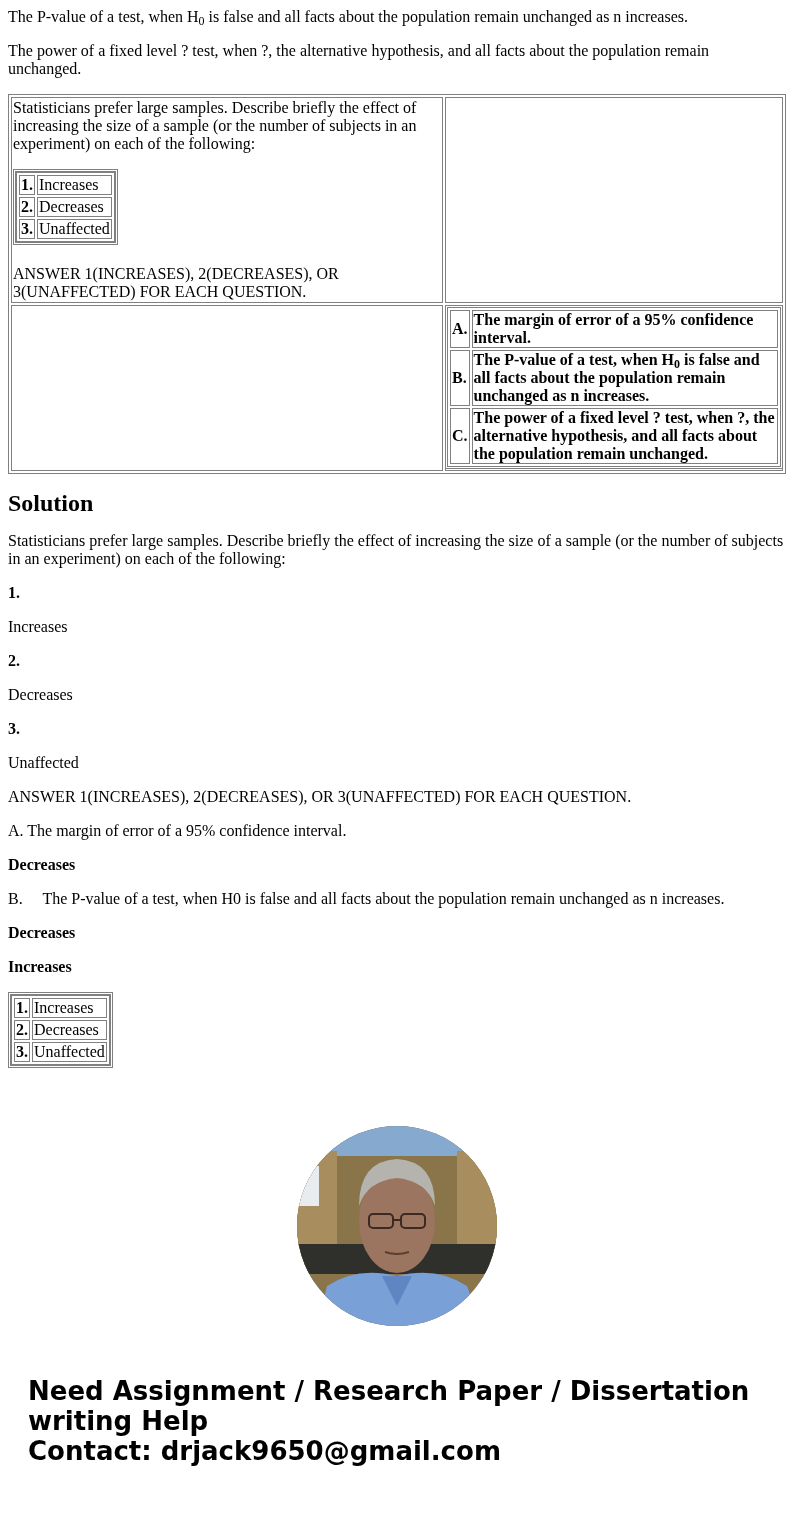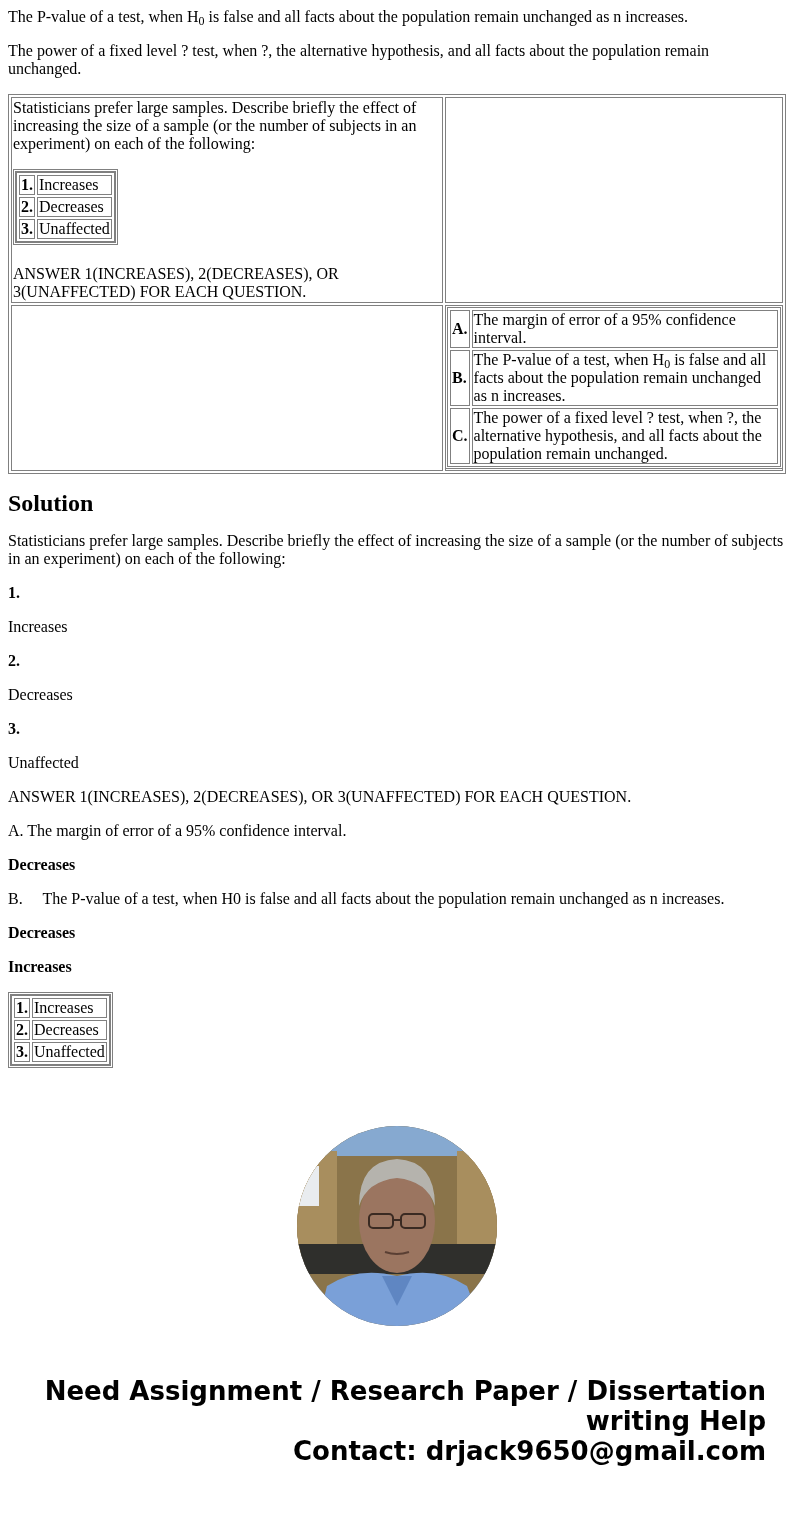--- a/index.html
+++ b/index.html
@@ -51,38 +51,39 @@
     border-collapse: separate;
     border-spacing: 2px;
     width: 334px;
     outline: 1px solid #808080;
     outline-offset: 1px;
   }
   table.items td {
     border: 1px solid #808080;
     padding: 0 1px;
     line-height: 18px;
+    font-weight: bold;
   }
   table.items td.letter { font-weight: bold; width: 14px; vertical-align: middle; }
 
   h3.solution { font-size: 24px; font-weight: bold; margin: 18px 0 18px 0; line-height: 22px; }
   .bold { font-weight: bold; }
 
   .avatar-wrap { display: flex; justify-content: center; margin-top: 38px; }
   .avatar {
     width: 200px; height: 200px; border-radius: 50%; overflow: hidden;
     position: relative;
     background: linear-gradient(180deg, #7fa3c9 0%, #a58a5c 18%, #8d7348 55%, #3b3a35 62%, #6d94cf 70%, #84a8dd 100%);
   }
   .promo {
     font-family: "DejaVu Sans", sans-serif;
     font-weight: bold;
     font-size: 26px;
     line-height: 30px;
-    text-align: right;
+    text-align: left;
     margin-top: 50px;
     padding: 0 20px;
   }
 </style>
 </head>
 <body>
 
 <div class="page">
 
   <p class="top-p"><span>The P-value of a test, when H</span><sub>0</sub><span> is false and all facts about the population remain unchanged as n increases.</span></p>

